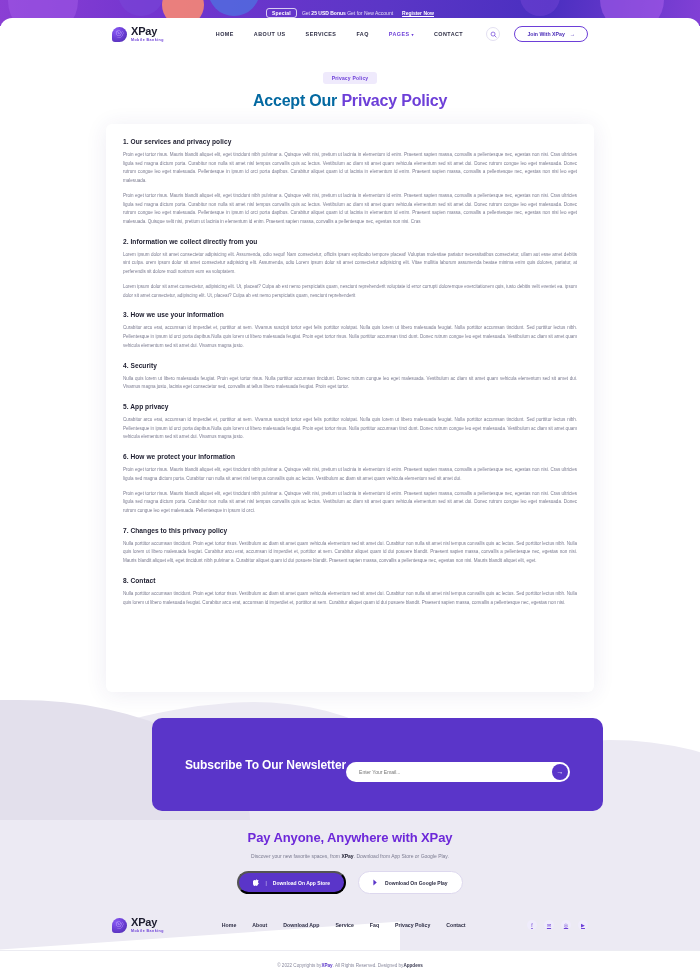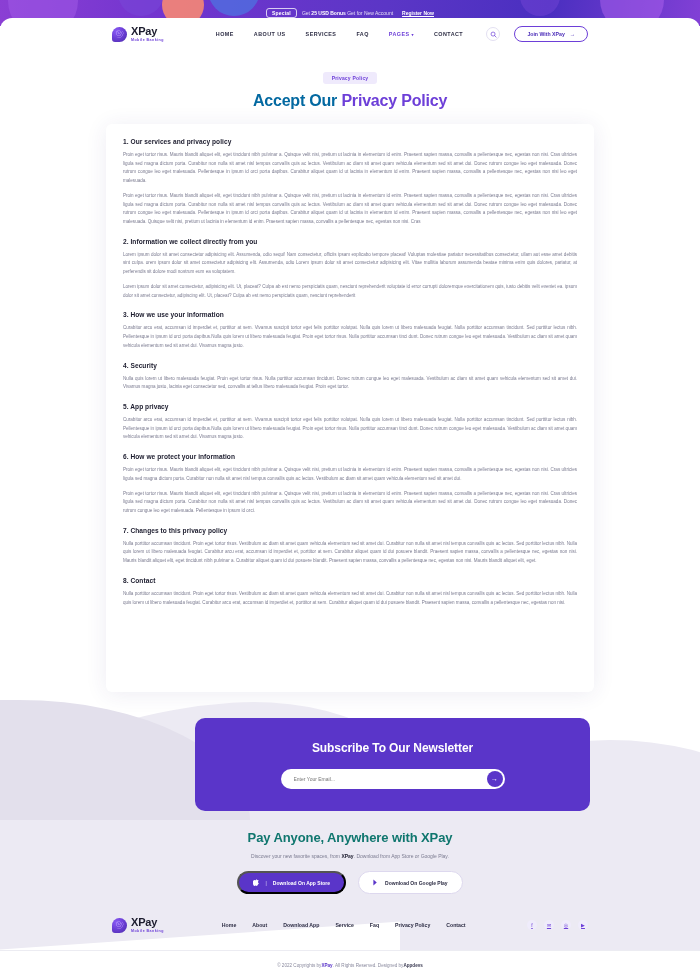--- a/index.html
+++ b/index.html
@@ -115,43 +115,43 @@
     position: absolute; left: -80px; top: 700px; width: 330px; height: 120px;
     background: #e3e0ec; border-radius: 0 70% 0 0 / 0 100% 0 0; z-index: 0;
   }
   .wave3 {
     position: absolute; right: -120px; top: 740px; width: 420px; height: 210px;
     background: #eceaf3; border-radius: 50% 50% 0 0 / 80% 60% 0 0; z-index: 0;
   }
 
   
   .newsletter {
-    position: absolute; top: 718px; left: 152px; width: 395px; height: 93px;
+    position: absolute; top: 718px; left: 152px; width: 451px; height: 93px;
     background: #5a35c9; border-radius: 10px; z-index: 2;
-    display: flex; flex-direction: column; align-items: center; justify-content: center; margin-left: 43px;
+    display: flex; flex-direction: row; align-items: center; justify-content: center;
   }
   .newsletter h3 { color: #fff; font-size: 12px; font-weight: 700; letter-spacing: -.1px; }
   .nl-form {
     margin-top: 14px; width: 224px; height: 20px; background: #fff; border-radius: 20px;
     display: flex; align-items: center; padding-left: 13px; padding-right: 2px; position: relative;
   }
   .nl-form input {
     flex: 1; border: none; outline: none; font-size: 5px; color: #9a9aae;
     font-family: "Liberation Sans", sans-serif; background: transparent;
   }
   .nl-btn {
     width: 16px; height: 16px; border-radius: 50%; background: #5a35c9;
     display: flex; align-items: center; justify-content: center; border: none; color: #fff;
     font-size: 7px; flex: none;
   }
 
   
   .cta { position: absolute; top: 830px; left: 0; width: 700px; text-align: center; z-index: 2; }
   .cta h3 { font-size: 13px; font-weight: 700; color: #1c1c2e; letter-spacing: -.1px; }
-  .cta h3 span { color: #0f766e; }
+  .cta h3 span { color: #6d28d9; }
   .cta p { margin-top: 8px; font-size: 5px; color: #7b7b90; }
   .cta p b { color: #1c1c2e; font-weight: 700; }
   .store-row { margin-top: 12px; display: flex; justify-content: center; gap: 12px; }
   .store-btn {
     display: flex; align-items: center; gap: 6px; border-radius: 20px;
     padding: 6px 14px; font-size: 5px; font-weight: 700; white-space: nowrap;
   }
   .store-btn.filled { background: #5a35c9; color: #fff; }
   .store-btn.ghost { background: #fff; color: #2d2d44; border: 1px solid #ddd8ee; }
   .store-sep { opacity: .5; }

